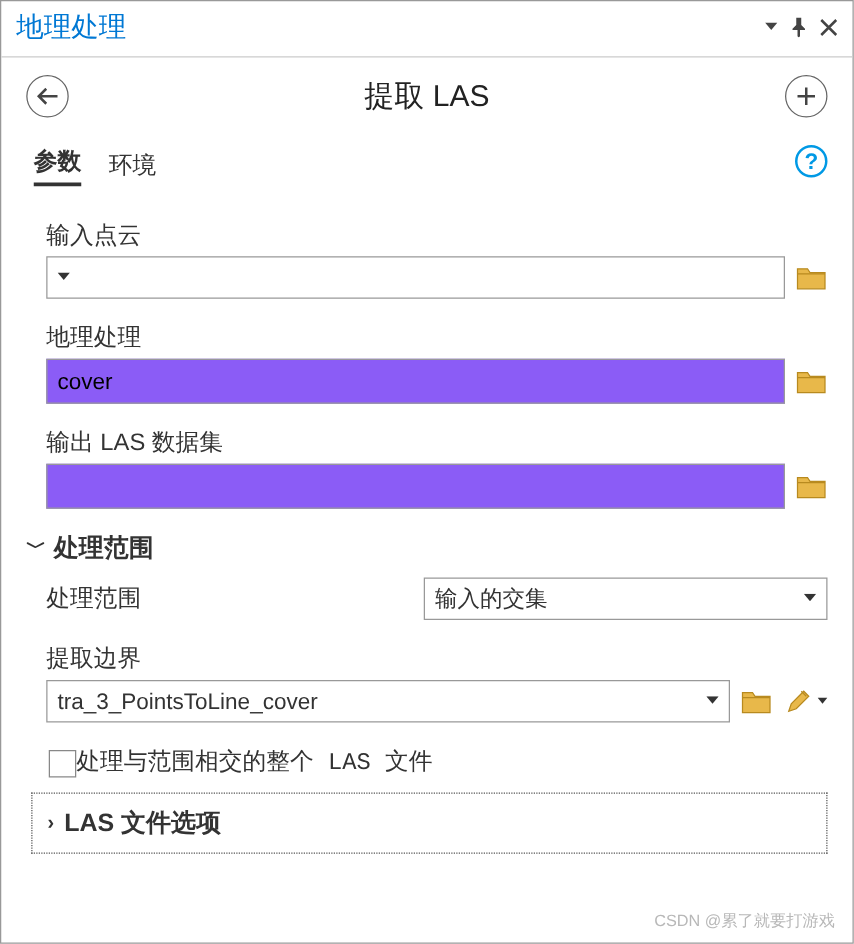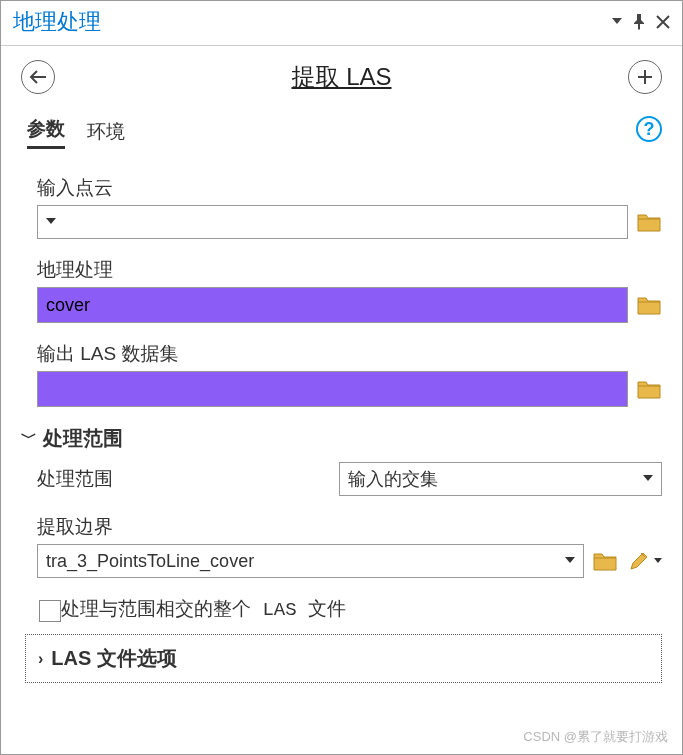--- a/index.html
+++ b/index.html
@@ -44,21 +44,20 @@
       border-radius: 50%;
       display: flex; align-items: center; justify-content: center;
       cursor: pointer;
       color: #444;
     }
     .tool-title {
       position: absolute;
       left: 50%; transform: translateX(-50%);
       font-size: 24px;
       color: #222;
-      text-decoration: underline;
     }
     .tabs {
       display: flex;
       align-items: flex-end;
       padding: 12px 20px 8px 26px;
       gap: 22px;
       position: relative;
     }
     .tab {
       font-size: 19px;

